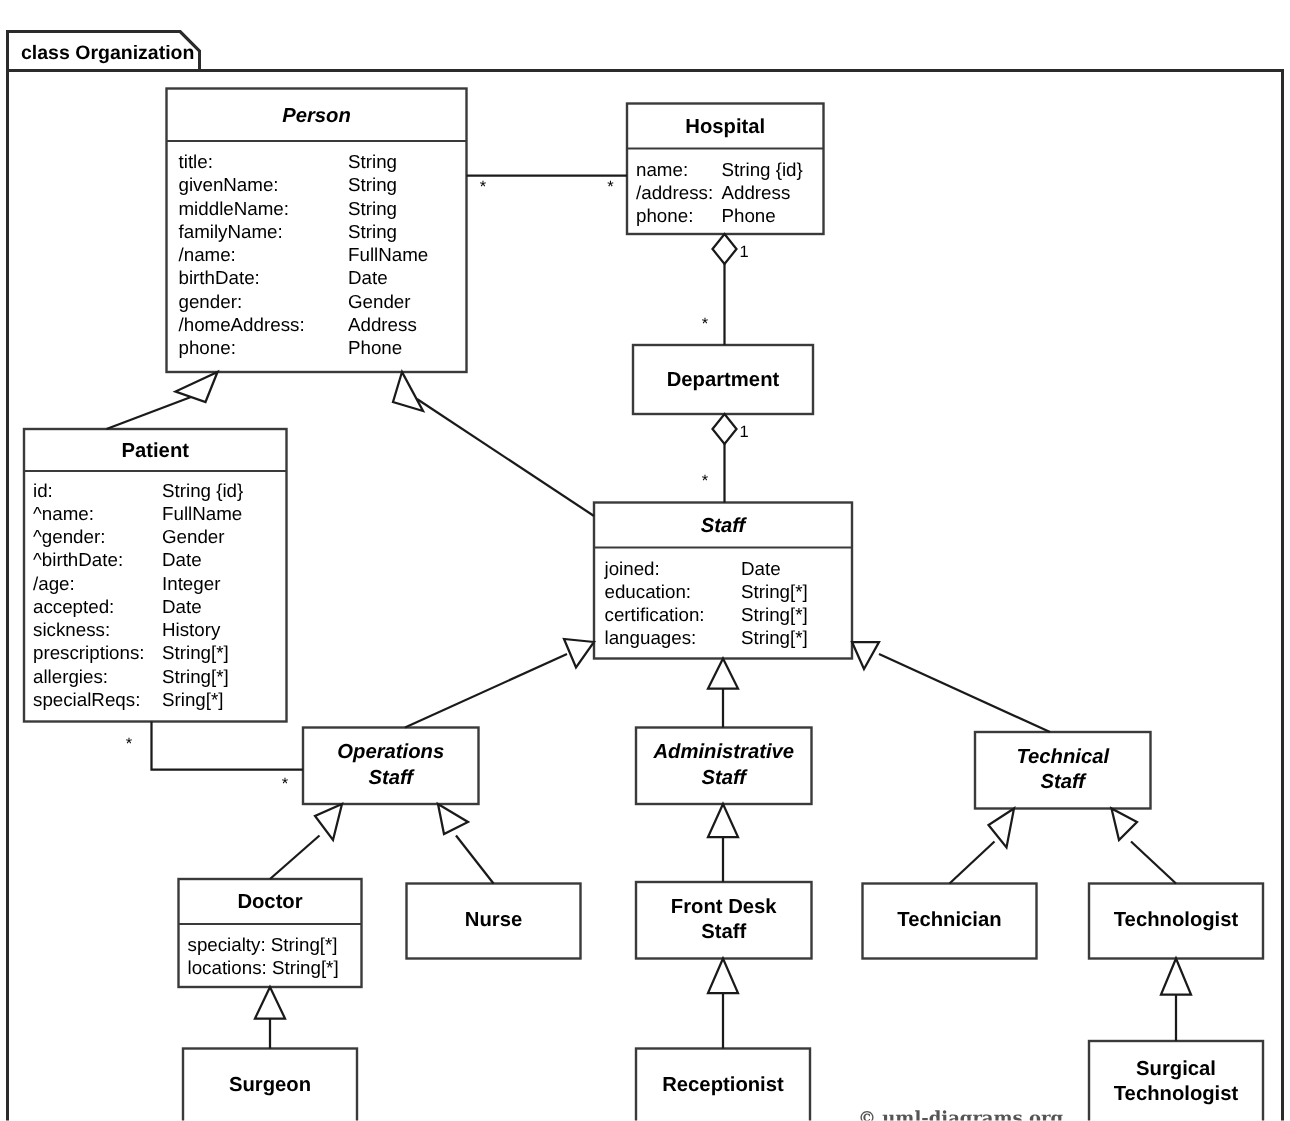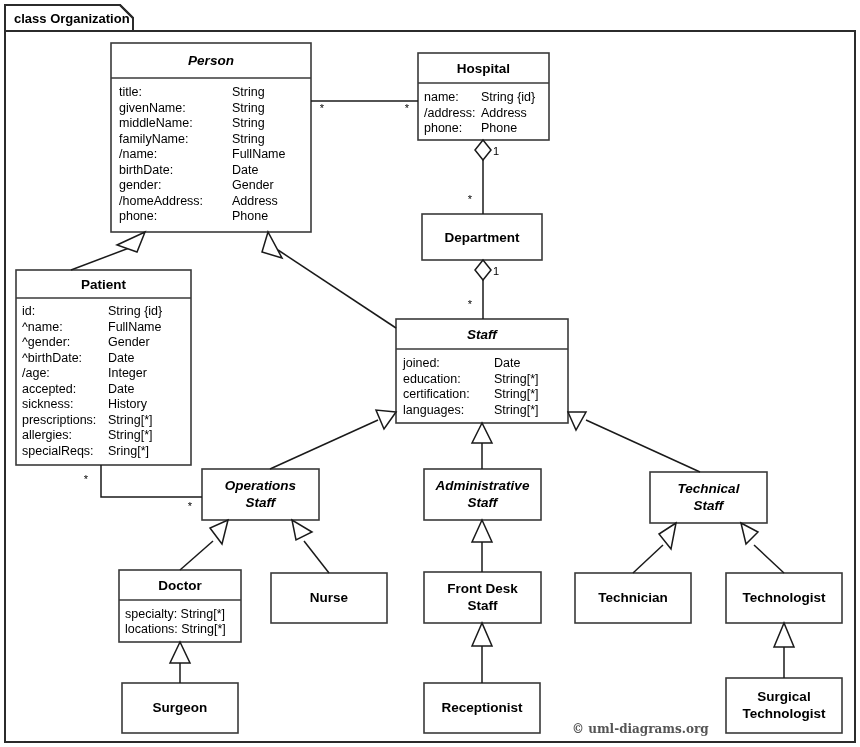--- a/index.html
+++ b/index.html
@@ -10,20 +10,21 @@
   body {
     width: 860px;
     height: 747px;
     font-family: "Liberation Sans", sans-serif;
     overflow: hidden;
   }
   #diagram-root {
     position: relative;
     width: 860px;
     height: 567px;
+    margin-top: 16px;
   }
   svg#uml-canvas {
     position: absolute;
     top: 0;
     left: 0;
     width: 860px;
     height: 747px;
     shape-rendering: geometricPrecision;
   }
   .frame-border { fill: none; stroke: #2b2b2b; stroke-width: 2; }

